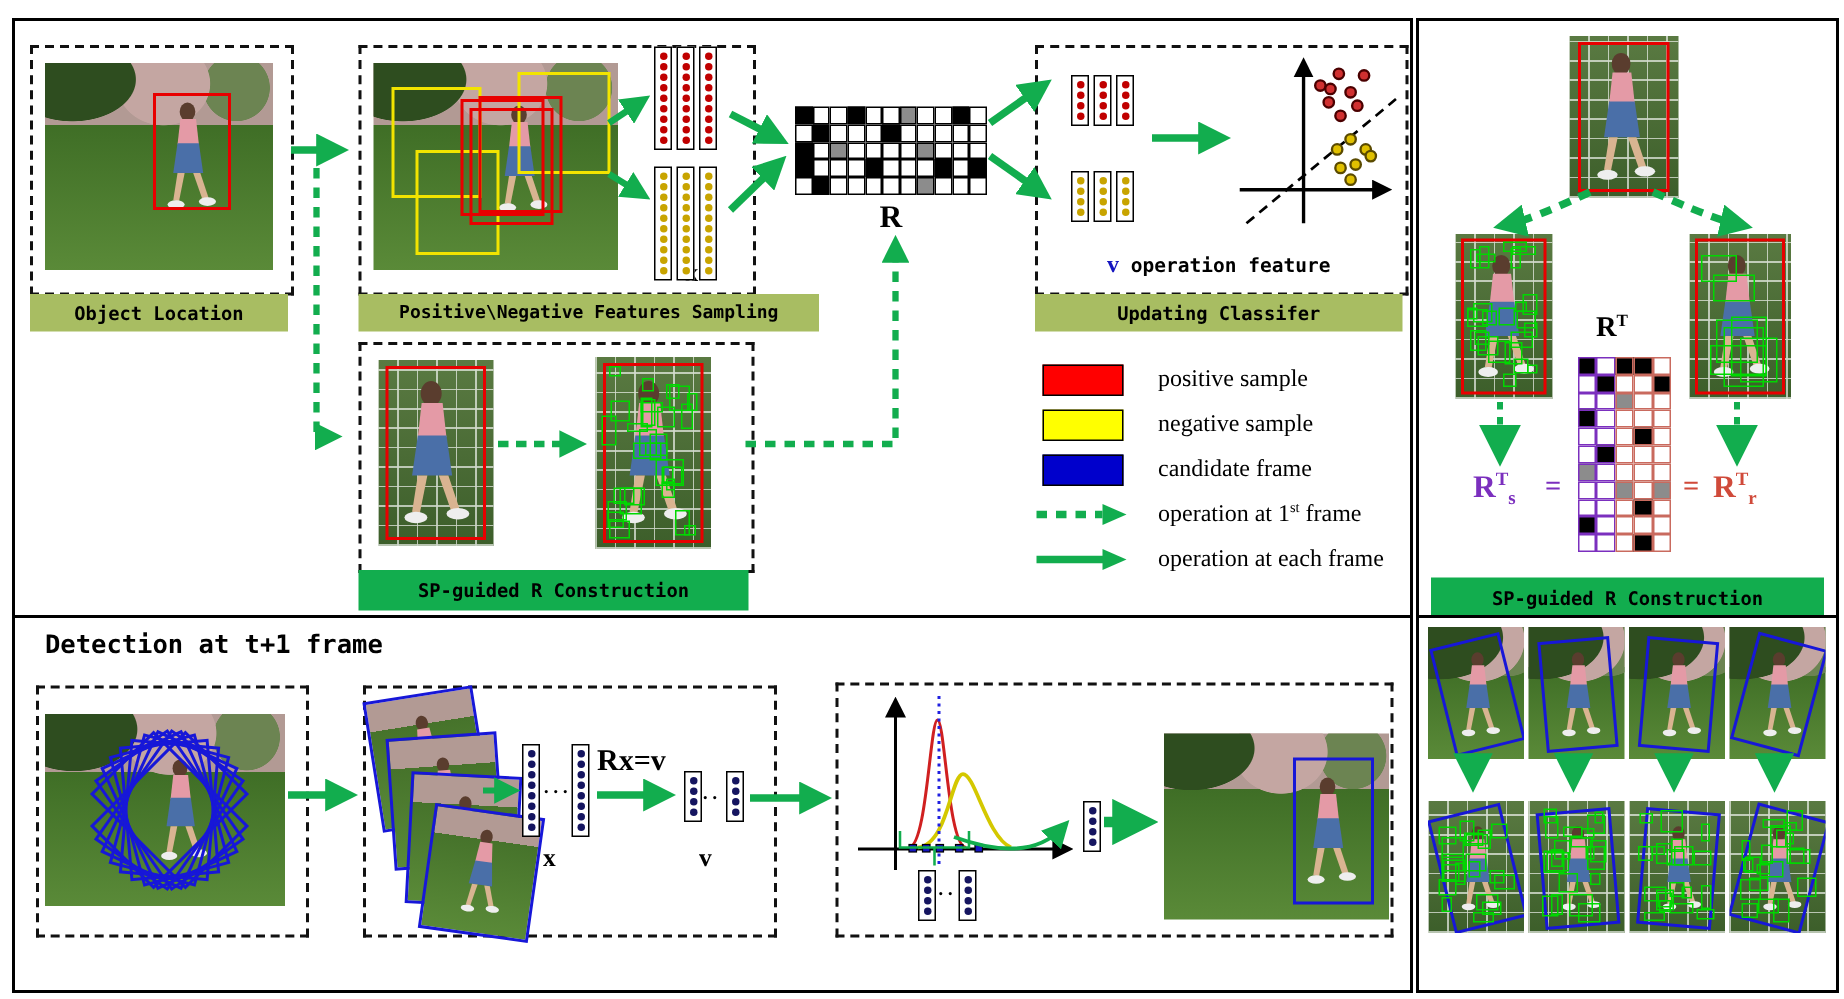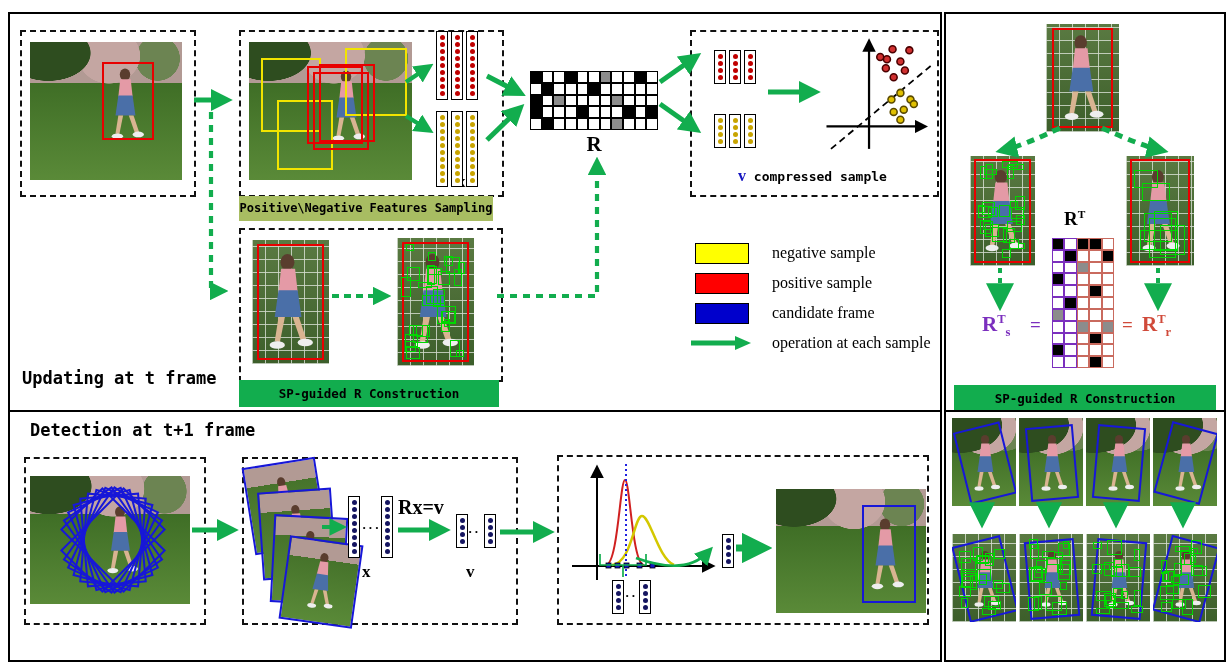--- a/index.html
+++ b/index.html
@@ -58,29 +58,31 @@
       <path d="M24 50 L29 50 L35 68 L31 70 Z" fill="#d9b491"></path>
       <ellipse cx="12" cy="72" rx="6" ry="3" fill="#eee"></ellipse>
       <ellipse cx="34" cy="70" rx="6" ry="3" fill="#eee"></ellipse>
     </g>
   </defs>
 </svg>
 
 <div id="canvas">
 
   <div class="panel" style="left:8px;top:12px;width:930px;height:398px;">
-    <div class="heading" style="left:12px;top:354px;">Updating at t frame</div>
 
     <div class="dashedbox" style="left:10px;top:16px;width:172px;height:163px;"></div>
     <div class="vframe" style="left:20px;top:28px;width:152px;height:138px;">
       <svg class="person" viewBox="0 0 40 76" style="left:76px;top:24px;width:38px;height:76px;">
           <use href="#person"></use>
         </svg>
       <div class="samplebox" style="left:72px;top:20px;width:48px;height:74px;border:2.2px solid #e80000;"></div>
     </div>
+    <div class="banner olive" style="left:10px;top:182px;width:172px;height:25px;">
+        <span>Object Location</span>
+      </div>
 
     <div class="dashedbox" style="left:229px;top:16px;width:261px;height:163px;"></div>
     <div class="vframe" style="left:239px;top:28px;width:163px;height:138px;">
       <svg class="person" viewBox="0 0 40 76" style="left:78px;top:26px;width:38px;height:76px;">
           <use href="#person"></use>
         </svg>
       <div class="samplebox" style="left:12px;top:16px;width:56px;height:70px;border:2px solid #f2e400;"></div>
       <div class="samplebox" style="left:28px;top:58px;width:52px;height:66px;border:2px solid #f2e400;"></div>
       <div class="samplebox" style="left:96px;top:6px;width:58px;height:64px;border:2px solid #f2e400;"></div>
       <div class="samplebox" style="left:58px;top:24px;width:52px;height:74px;border:2px solid #e80000;"></div>
@@ -154,21 +156,21 @@
           <i style="background: rgb(200, 164, 0);"></i>
           <i style="background: rgb(200, 164, 0);"></i>
           <i style="background: rgb(200, 164, 0);"></i>
           <i style="background: rgb(200, 164, 0);"></i>
           <i style="background: rgb(200, 164, 0);"></i>
           <i style="background: rgb(200, 164, 0);"></i>
           <i style="background: rgb(200, 164, 0);"></i>
         </div>
       </div>
     <div class="mathlbl" style="left:447px;top:158px;">x</div>
-    <div class="banner olive" style="left:229px;top:182px;width:254px;height:25px;font-size:12px;">
+    <div class="banner olive" style="left:229px;top:182px;width:307px;height:25px;font-size:12px;">
         <span>Positive\Negative Features Sampling</span>
       </div>
 
     <div class="matrix" style="left: 520px; top: 57px; width: 128px; height: 59px; grid-template-columns: repeat(11, 1fr);">
         <div class="cell" style="background: rgb(0, 0, 0);"></div>
         <div class="cell" style="background: rgb(255, 255, 255);"></div>
         <div class="cell" style="background: rgb(255, 255, 255);"></div>
         <div class="cell" style="background: rgb(0, 0, 0);"></div>
         <div class="cell" style="background: rgb(255, 255, 255);"></div>
         <div class="cell" style="background: rgb(255, 255, 255);"></div>
@@ -286,50 +288,62 @@
           <circle cx="62" cy="60" r="3.1" fill="#e0c000" stroke="#5a4a00" stroke-width="1.4"></circle>
           <circle cx="70" cy="54" r="3.1" fill="#e0c000" stroke="#5a4a00" stroke-width="1.4"></circle>
           <circle cx="79" cy="60" r="3.1" fill="#e0c000" stroke="#5a4a00" stroke-width="1.4"></circle>
           <circle cx="64" cy="71" r="3.1" fill="#e0c000" stroke="#5a4a00" stroke-width="1.4"></circle>
           <circle cx="73" cy="69" r="3.1" fill="#e0c000" stroke="#5a4a00" stroke-width="1.4"></circle>
           <circle cx="82" cy="64" r="3.1" fill="#e0c000" stroke="#5a4a00" stroke-width="1.4"></circle>
           <circle cx="70" cy="78" r="3.1" fill="#e0c000" stroke="#5a4a00" stroke-width="1.4"></circle>
         </g>
     </svg>
     <div style="position:absolute;left:680px;top:152px;width:245px;text-align:center;">
-      <span style="font:bold 16px 'Liberation Serif',serif;color:#1515c0;">v</span><span style="font:bold 13px 'DejaVu Sans Mono',monospace;"> compressed sample</span>
+      <span style="font:bold 16px 'Liberation Serif',serif;color:#1515c0;">v</span><span style="font:bold 13px 'DejaVu Sans Mono',monospace;"> operation feature</span>
     </div>
+    <div class="banner olive" style="left:680px;top:182px;width:245px;height:25px;">
+        <span>Updating Classifer</span>
+      </div>
 
     <div style="position:absolute;left:662px;top:224px;width:272px;">
+      <div class="lrow">
+        <div class="lswatch">
+            <div class="cswatch" style="background: rgb(255, 0, 0);"></div>
+          </div>
+        <div class="llabel">positive sample</div>
+      </div>
       <div class="lrow">
         <div class="lswatch">
             <div class="cswatch" style="background: rgb(255, 255, 0);"></div>
           </div>
         <div class="llabel">negative sample</div>
       </div>
       <div class="lrow">
         <div class="lswatch">
-            <div class="cswatch" style="background: rgb(255, 0, 0);"></div>
-          </div>
-        <div class="llabel">positive sample</div>
-      </div>
-      <div class="lrow">
-        <div class="lswatch">
             <div class="cswatch" style="background: rgb(0, 0, 204);"></div>
           </div>
         <div class="llabel">candidate frame</div>
+      </div>
+      <div class="lrow">
+        <div class="lswatch">
+          <svg width="66" height="16">
+              <line x1="2" y1="8" x2="46" y2="8" stroke="#12ad4e" stroke-width="5" stroke-dasharray="7 6"></line>
+              <polygon points="46,1 62,8 46,15" fill="#12ad4e"></polygon>
+            </svg>
+        </div>
+        <div class="llabel"><span>operation at 1</span><sup>st</sup><span> frame</span></div>
       </div>
       <div class="lrow">
         <div class="lswatch">
           <svg width="66" height="16">
               <line x1="2" y1="8" x2="48" y2="8" stroke="#12ad4e" stroke-width="5"></line>
               <polygon points="46,1 62,8 46,15" fill="#12ad4e"></polygon>
             </svg>
         </div>
-        <div class="llabel">operation at each sample</div>
+        <div class="llabel">operation at each frame</div>
       </div>
     </div>
 
     <div class="dashedbox" style="left:229px;top:214px;width:260px;height:150px;"></div>
     <div class="spframe" style="left:242px;top:226px;width:77px;height:124px;">
       <svg class="person" viewBox="0 0 44 78" style="left:10px;top:12px;width:56px;height:102px;">
           <use href="#person"></use>
         </svg>
       <div class="redbox" style="inset:4px 5px;"></div>
     </div>

